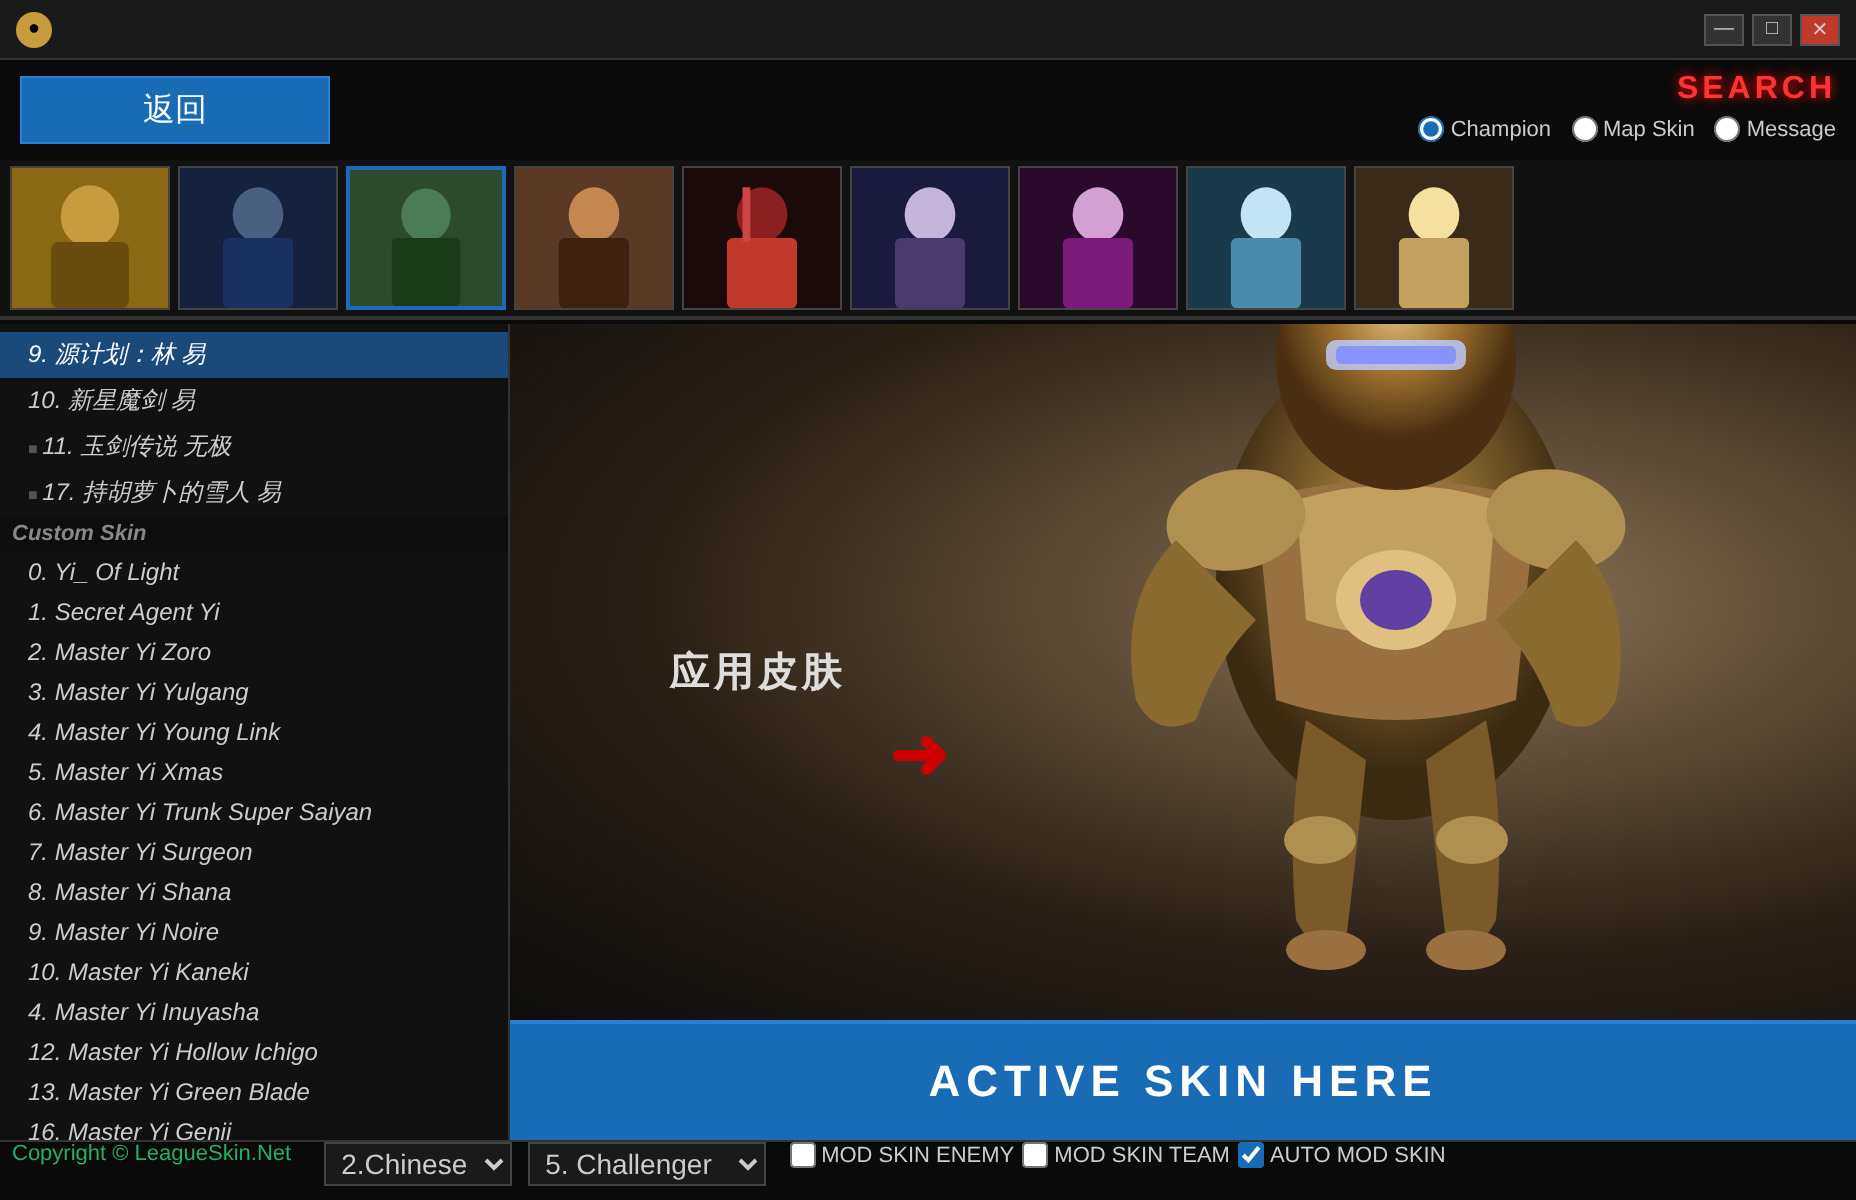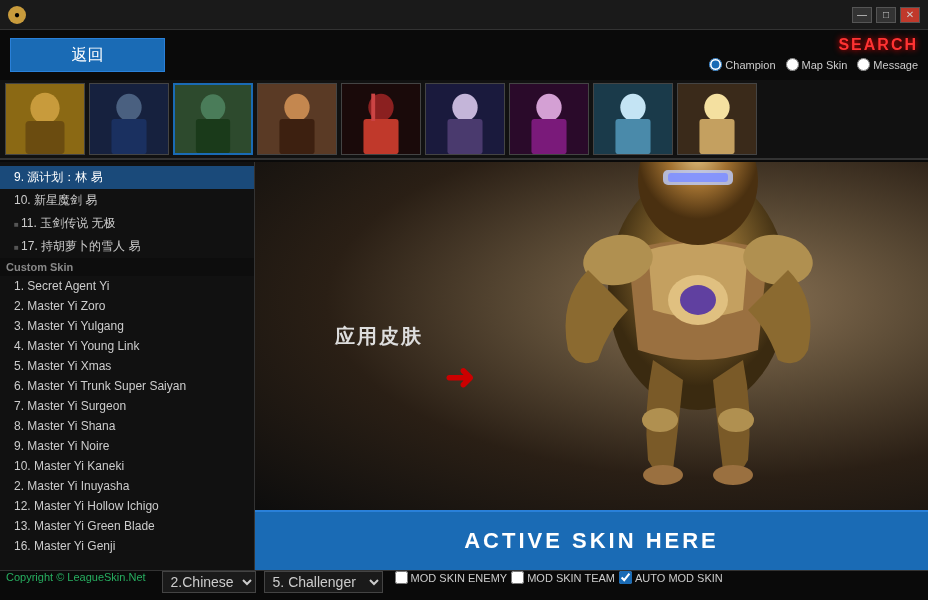--- a/index.html
+++ b/index.html
@@ -174,20 +174,21 @@
     .skin-list::-webkit-scrollbar-thumb {
       background: #444;
     }
 
     .skin-item {
       padding: 3px 14px;
       font-size: 12px;
       color: #ccc;
       cursor: pointer;
       white-space: nowrap;
+      font-style: italic;
     }
     .skin-item.selected {
       background: #1a4a7a;
       color: #fff;
     }
     .skin-item.section-header {
       color: #888;
       background: #0d0d0d;
       font-weight: bold;
       padding: 3px 6px;
@@ -428,31 +429,32 @@
 </div>
 
 <div class="left-panel">
   <div class="skin-list">
 
     <div class="skin-item selected">9. 源计划：林 易</div>
     <div class="skin-item">10. 新星魔剑 易</div>
     <div class="skin-item has-dot">11. 玉剑传说 无极</div>
     <div class="skin-item has-dot">17. 持胡萝卜的雪人 易</div>
     <div class="skin-item section-header">Custom Skin</div>
+    <div class="skin-item">0.  Yi_ Of Light</div>
     <div class="skin-item">1.  Secret Agent Yi</div>
     <div class="skin-item">2.  Master Yi Zoro</div>
     <div class="skin-item">3.  Master Yi Yulgang</div>
     <div class="skin-item">4.  Master Yi Young Link</div>
     <div class="skin-item">5.  Master Yi Xmas</div>
     <div class="skin-item">6.  Master Yi Trunk Super Saiyan</div>
     <div class="skin-item">7.  Master Yi Surgeon</div>
     <div class="skin-item">8.  Master Yi Shana</div>
     <div class="skin-item">9.  Master Yi Noire</div>
     <div class="skin-item">10. Master Yi Kaneki</div>
-    <div class="skin-item">2. Master Yi Inuyasha</div>
+    <div class="skin-item">4. Master Yi Inuyasha</div>
     <div class="skin-item">12. Master Yi Hollow Ichigo</div>
     <div class="skin-item">13. Master Yi Green Blade</div>
     <div class="skin-item">16. Master Yi Genji</div>
 
   </div>
 </div>
 
 <div class="main-area">
   <div class="champ-artwork">
 

